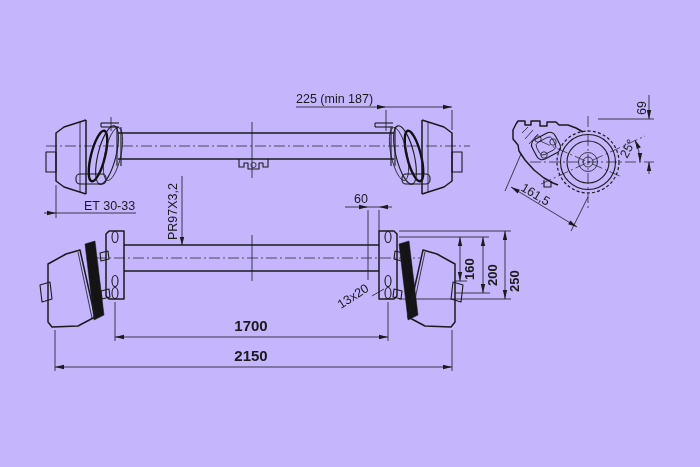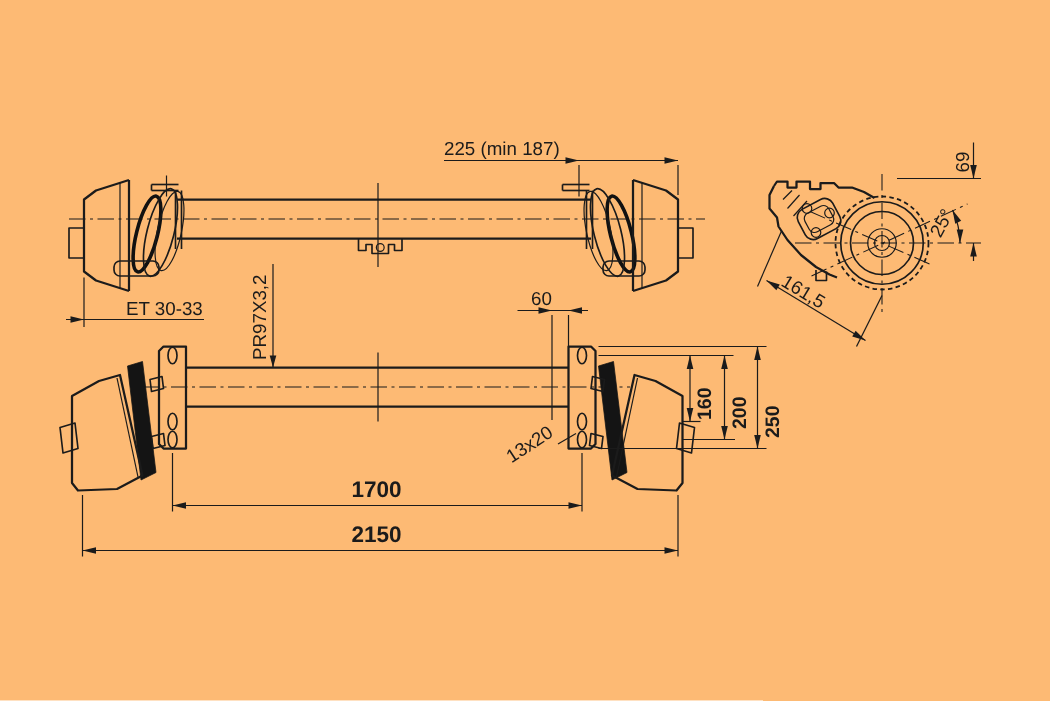--- a/index.html
+++ b/index.html
@@ -1,16 +1,16 @@
 <!DOCTYPE html>
 <html><head>
 <meta charset="utf-8">
 <style>
   html,body{margin:0;padding:0;background:#ffffff;}
-  .sheet{width:700px;height:467px;background:#fdba74;position:relative;overflow:hidden;}
+  .sheet{width:700px;height:467px;background:#c4b5fd;position:relative;overflow:hidden;}
   svg{display:block;}
   text{font-family:"Liberation Sans","DejaVu Sans",sans-serif;fill:#1b1b1b;}
   .dim-txt{font-size:12.5px;}
   .dim-txt-big{font-size:15px;font-weight:700;}
   .dim-txt-med{font-size:13px;font-weight:700;}
   .thin{stroke:#1b1b1b;stroke-width:0.8;fill:none;}
   .part{stroke:#1b1b1b;stroke-width:1.5;fill:none;stroke-linejoin:round;}
   .part2{stroke:#1b1b1b;stroke-width:1.1;fill:none;stroke-linejoin:round;}
   .bold{stroke:#111;stroke-width:2.4;fill:none;}
   .cl{stroke:#1b1b1b;stroke-width:0.7;fill:none;stroke-dasharray:11 3 2 3;}

